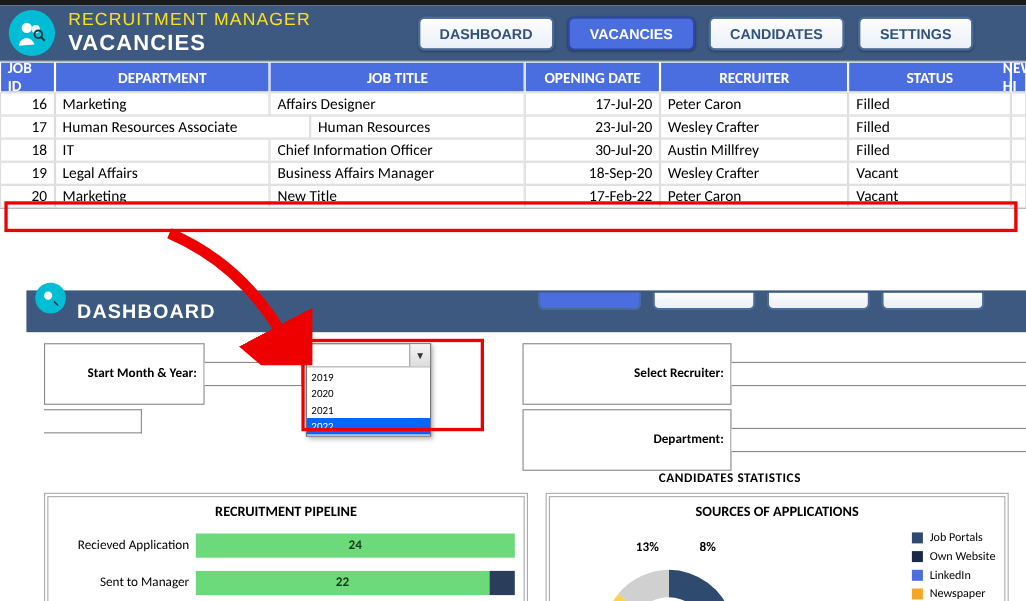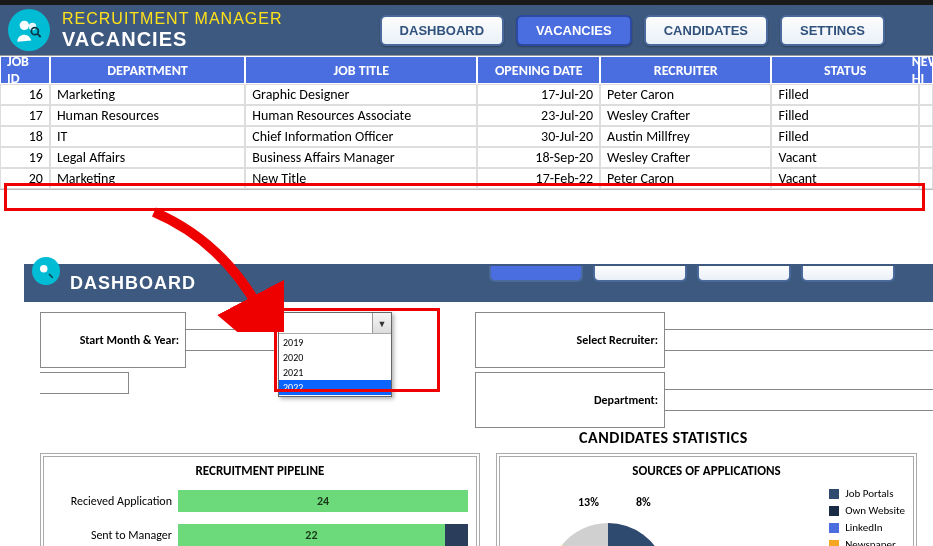--- a/index.html
+++ b/index.html
@@ -52,21 +52,21 @@
   .dd-head{height:20px;display:flex;border-bottom:1px solid #aaa}
   .dd-input{flex:1}
   .dd-btn{width:18px;background:linear-gradient(#f5f5f5,#ddd);border-left:1px solid #999;display:flex;align-items:center;justify-content:center;font-size:9px;color:#333}
   .dd-list{padding:1px 0}
   .dd-item{font-size:10px;padding:0 4px;line-height:15px}
   .dd-item.sel{background:#0a64ff;color:#fff}
   .red-box-dd{position:absolute;border:3px solid #e00;left:250px;top:6px;width:160px;height:78px;pointer-events:none;z-index:6}
   
   .arrow{position:absolute;left:120px;top:-62px;z-index:10}
   
-  .stats-title{text-align:center;font-weight:bold;font-size:16px;margin-left:370px;margin-top:-10px;letter-spacing:.5px}
+  .stats-title{text-align:center;font-weight:bold;font-size:12px;margin-left:370px;margin-top:-10px;letter-spacing:.5px}
   
   .panels{display:flex;gap:16px;padding:6px 16px}
   .panel{border:4px double #aaa;padding:6px 8px;box-sizing:border-box}
   .panel-title{text-align:center;font-weight:bold;font-size:13px;margin-bottom:10px}
   .pipeline{width:440px}
   .bar-row{display:flex;align-items:center;margin:12px 0;font-size:12px}
   .bar-label{width:120px;text-align:right;padding-right:6px}
   .bar-track{flex:1;height:22px;position:relative}
   .bar-fill{height:100%;background:#6cd97a;display:flex;align-items:center;justify-content:center;color:#1a3a1a;font-weight:bold;font-size:12px}
   .bar-dark{position:absolute;right:0;top:0;height:100%;background:#2a3e5c;width:20px}
@@ -111,30 +111,30 @@
   <div class="th c-job">JOB TITLE</div>
   <div class="th c-open" style="justify-content:center">OPENING DATE</div>
   <div class="th c-rec">RECRUITER</div>
   <div class="th c-stat">STATUS</div>
   <div class="th c-new">NEW HI</div>
 </div>
 <div class="table-body" id="tbody">
       <div class="row">
         <div class="td c-id">16</div>
         <div class="td c-dept">Marketing</div>
-        <div class="td c-job">Graphic Designer</div>
+        <div class="td c-job">Affairs Designer</div>
         <div class="td c-open">17-Jul-20</div>
         <div class="td c-rec">Peter Caron</div>
         <div class="td c-stat">Filled</div>
         <div class="td c-new"></div>
       </div>
       <div class="row">
         <div class="td c-id">17</div>
+        <div class="td c-job">Human Resources Associate</div>
         <div class="td c-dept">Human Resources</div>
-        <div class="td c-job">Human Resources Associate</div>
         <div class="td c-open">23-Jul-20</div>
         <div class="td c-rec">Wesley Crafter</div>
         <div class="td c-stat">Filled</div>
         <div class="td c-new"></div>
       </div>
       <div class="row">
         <div class="td c-id">18</div>
         <div class="td c-dept">IT</div>
         <div class="td c-job">Chief Information Officer</div>
         <div class="td c-open">30-Jul-20</div>

